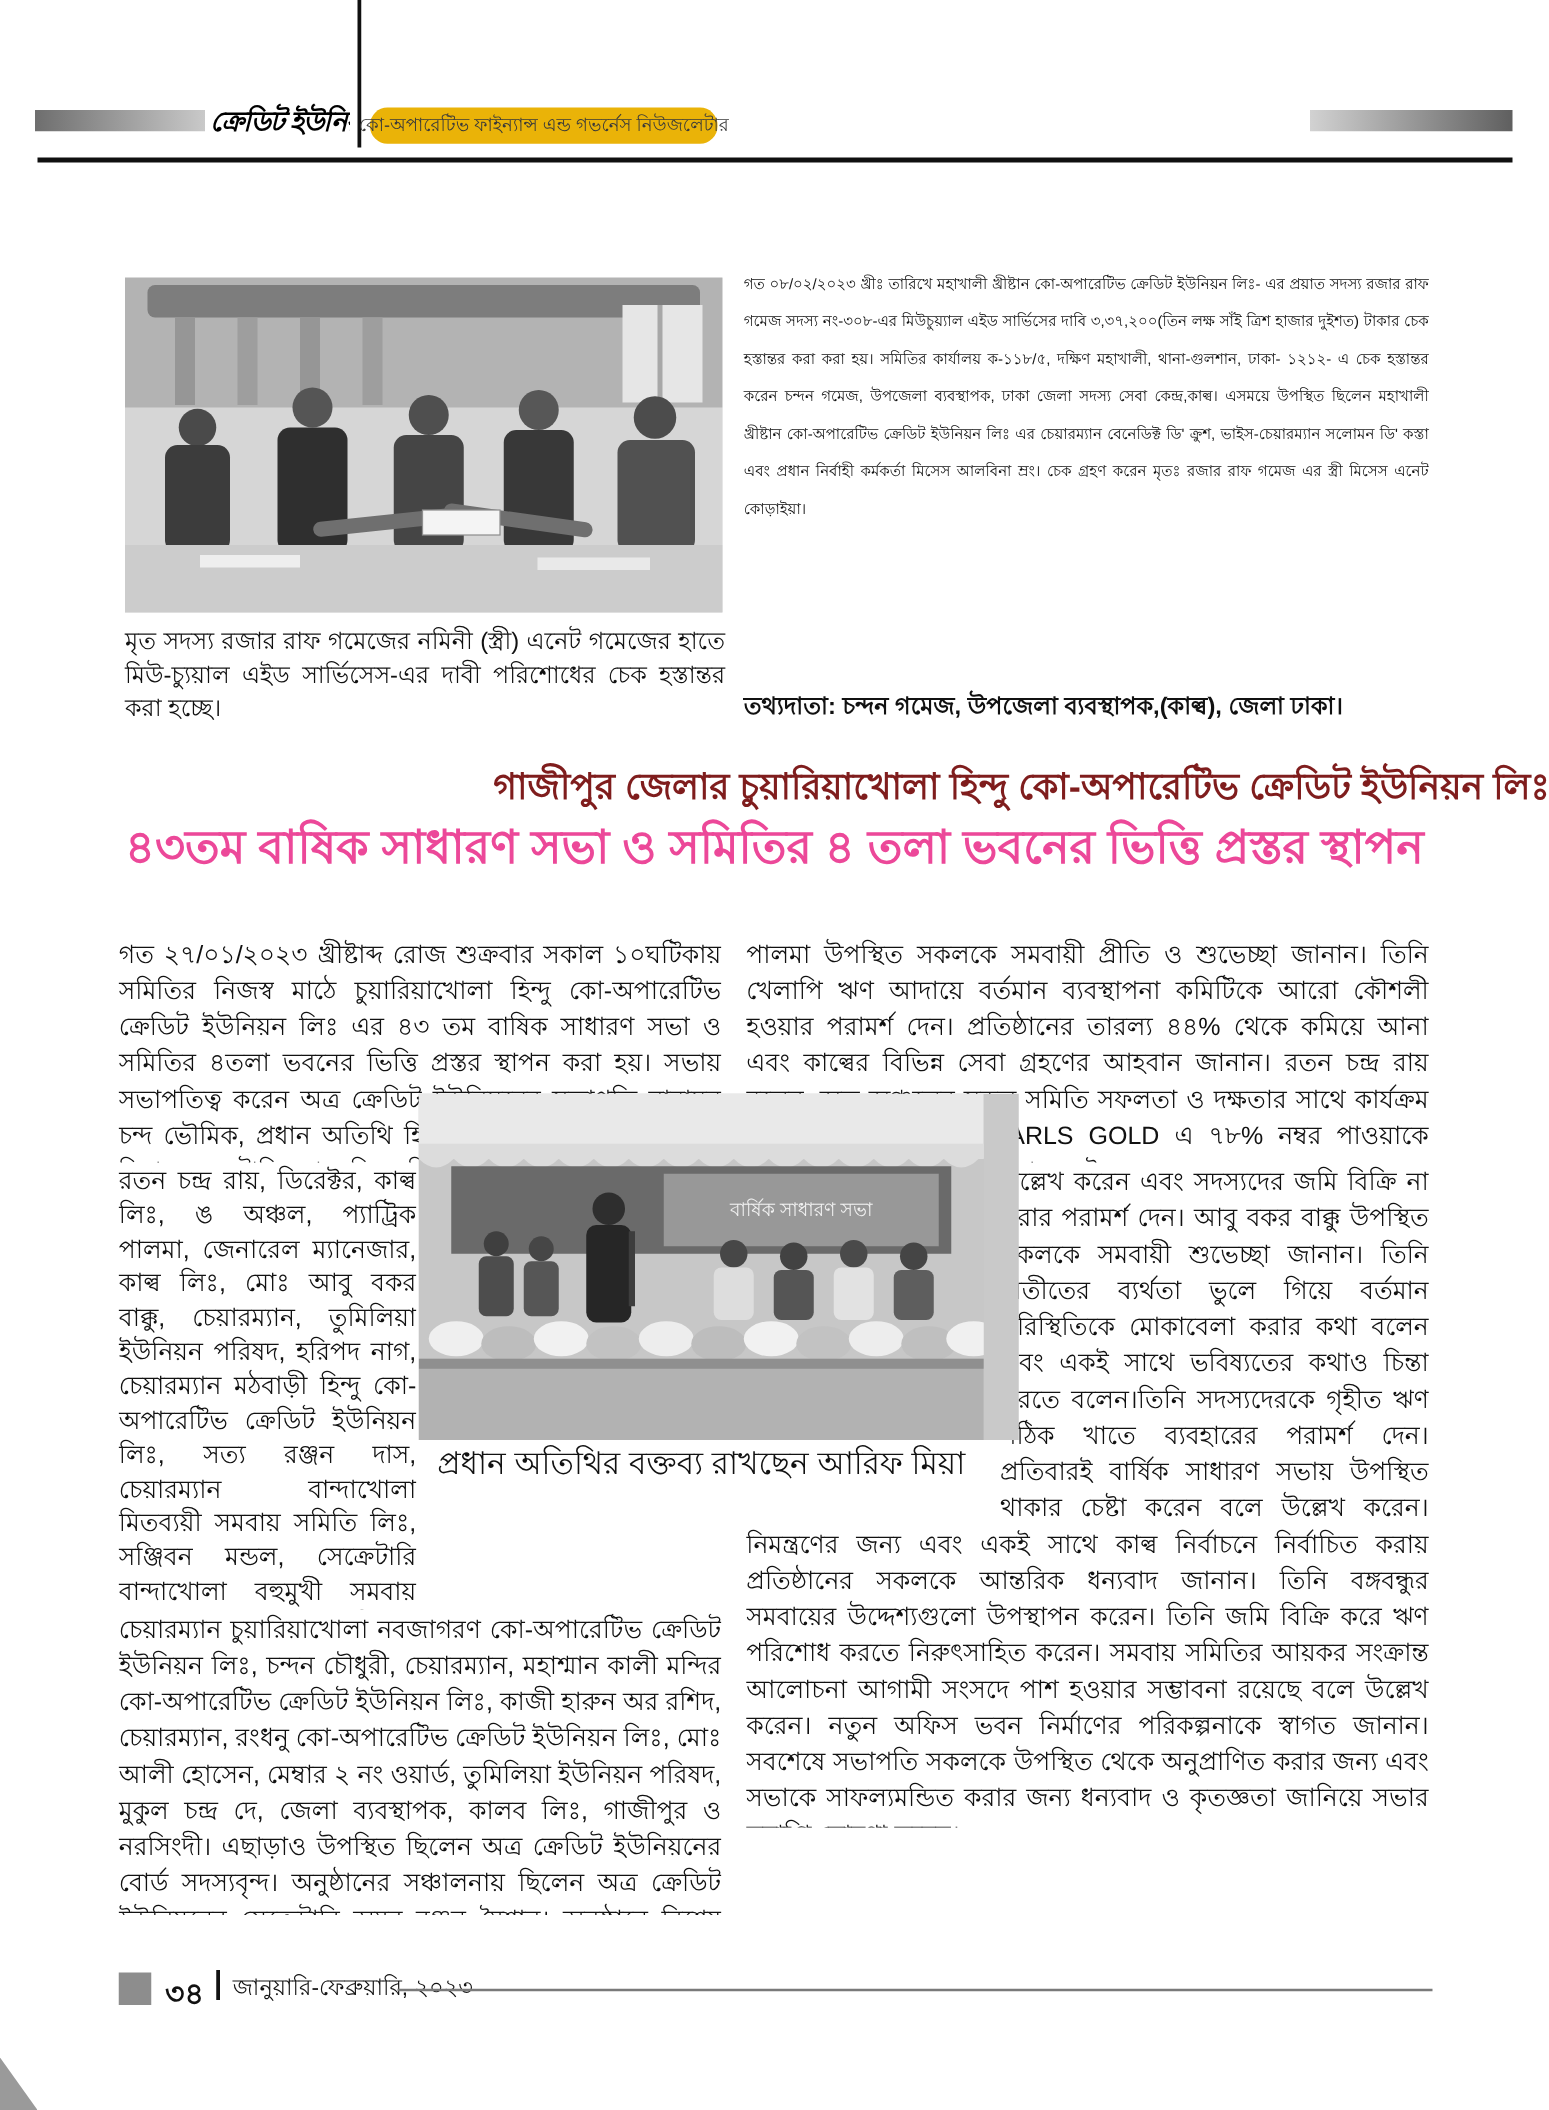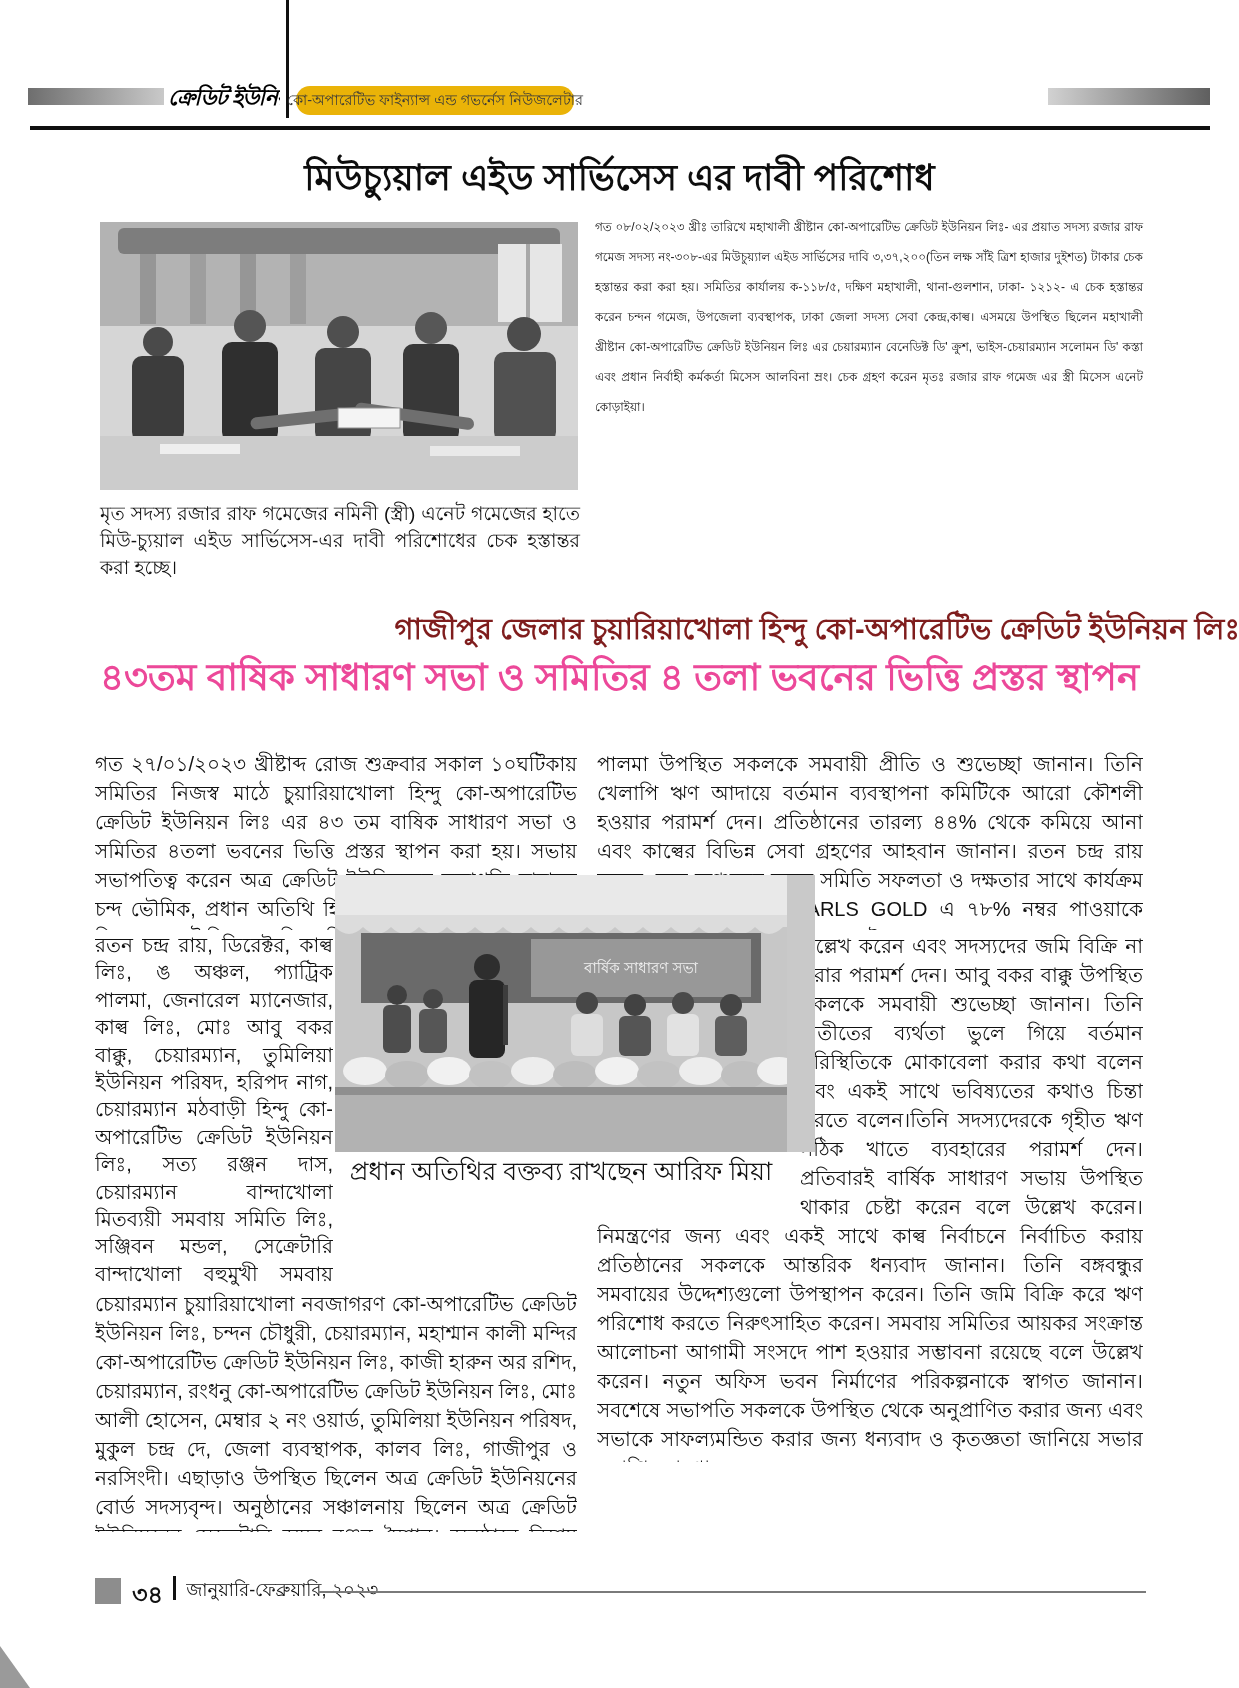--- a/index.html
+++ b/index.html
@@ -62,21 +62,20 @@
 
 <div class="page">
 
   <div class="top-vline"></div>
   <div class="hdr-bar-left"></div>
   <div class="hdr-logo">ক্রেডিট ইউনিয়ন</div>
   <div class="hdr-tagline">কো-অপারেটিভ ফাইন্যান্স এন্ড গভর্নেস নিউজলেটার</div>
   <div class="hdr-bar-right"></div>
   <div class="hdr-rule"></div>
 
-  <div class="a1-title">মিউচ্যুয়াল এইড সার্ভিসেস এর দাবী পরিশোধ</div>
 
   <div class="a1-photo">
     <svg width="478" height="268" viewBox="0 0 478 268" xmlns="http://www.w3.org/2000/svg">
       <rect x="0" y="0" width="478" height="268" fill="#d6d6d6"></rect>
       <rect x="0" y="0" width="478" height="104" fill="#b3b3b3"></rect>
       <rect x="18" y="6" width="442" height="26" rx="6" fill="#7d7d7d"></rect>
       <rect x="40" y="32" width="16" height="70" fill="#969696"></rect>
       <rect x="90" y="32" width="16" height="70" fill="#9e9e9e"></rect>
       <rect x="140" y="32" width="16" height="70" fill="#969696"></rect>
       <rect x="190" y="32" width="16" height="70" fill="#9e9e9e"></rect>
@@ -99,20 +98,21 @@
       <rect x="238" y="186" width="62" height="20" fill="#f4f4f4" stroke="#8f8f8f"></rect>
 
       <rect x="0" y="214" width="478" height="54" fill="#cccccc"></rect>
       <rect x="60" y="222" width="80" height="10" fill="#eeeeee"></rect>
       <rect x="330" y="224" width="90" height="10" fill="#e9e9e9"></rect>
     </svg>
   </div>
   <div class="a1-caption">মৃত সদস্য রজার রাফ গমেজের নমিনী (স্ত্রী) এনেট গমেজের হাতে মিউ-চ্যুয়াল এইড সার্ভিসেস-এর দাবী পরিশোধের চেক হস্তান্তর করা হচ্ছে।</div>
 
   <div class="a1-body">গত ০৮/০২/২০২৩ খ্রীঃ তারিখে মহাখালী খ্রীষ্টান কো-অপারেটিভ ক্রেডিট ইউনিয়ন লিঃ- এর প্রয়াত সদস্য রজার রাফ গমেজ সদস্য নং-৩০৮-এর মিউচুয়্যাল এইড সার্ভিসের দাবি  ৩,৩৭,২০০(তিন লক্ষ সাঁই ত্রিশ হাজার দুইশত) টাকার চেক হস্তান্তর করা করা হয়। সমিতির কার্যালয় ক-১১৮/৫, দক্ষিণ মহাখালী, থানা-গুলশান, ঢাকা- ১২১২- এ চেক হস্তান্তর করেন চন্দন গমেজ, উপজেলা ব্যবস্থাপক, ঢাকা জেলা সদস্য সেবা কেন্দ্র,কাল্ব। এসময়ে উপস্থিত ছিলেন মহাখালী খ্রীষ্টান কো-অপারেটিভ ক্রেডিট ইউনিয়ন লিঃ এর চেয়ারম্যান বেনেডিক্ট ডি' ক্রুশ, ভাইস-চেয়ারম্যান সলোমন ডি' কস্তা এবং প্রধান নির্বাহী কর্মকর্তা মিসেস আলবিনা ম্রং। চেক গ্রহণ করেন মৃতঃ রজার রাফ গমেজ এর স্ত্রী মিসেস এনেট কোড়াইয়া।</div>
+  <div class="a1-source">তথ্যদাতা: চন্দন গমেজ, উপজেলা ব্যবস্থাপক,(কাল্ব), জেলা ঢাকা।</div>
 
   <div class="a2-title1">গাজীপুর জেলার চুয়ারিয়াখোলা হিন্দু কো-অপারেটিভ ক্রেডিট ইউনিয়ন লিঃ এর</div>
   <div class="a2-title2">৪৩তম বাষিক সাধারণ সভা ও সমিতির ৪ তলা ভবনের ভিত্তি প্রস্তর স্থাপন</div>
 
   <div class="a2-txt a2-left-intro">গত ২৭/০১/২০২৩ খ্রীষ্টাব্দ রোজ শুক্রবার সকাল ১০ঘটিকায় সমিতির নিজস্ব মাঠে চুয়ারিয়াখোলা হিন্দু কো-অপারেটিভ ক্রেডিট ইউনিয়ন লিঃ এর ৪৩ তম বাষিক সাধারণ সভা ও সমিতির ৪তলা ভবনের ভিত্তি প্রস্তর স্থাপন করা হয়। সভায় সভাপতিত্ব করেন অত্র ক্রেডিট ইউনিয়নের সভাপতি নারায়ন চন্দ ভৌমিক,  প্রধান অতিথি হিসেবে উপস্থিত ছিলেন আরিফ মিয়া, সেক্রেটারি, কাল্ব লিঃ, বিশেষ অতিথি হিসেবে উপস্থিত ছিলেন</div>
   <div class="a2-txt a2-left-narrow">রতন চন্দ্র রায়, ডিরেক্টর, কাল্ব লিঃ, ঙ অঞ্চল, প্যাট্রিক পালমা, জেনারেল ম্যানেজার, কাল্ব লিঃ, মোঃ আবু বকর বাক্কু, চেয়ারম্যান, তুমিলিয়া ইউনিয়ন পরিষদ, হরিপদ নাগ, চেয়ারম্যান মঠবাড়ী হিন্দু কো-অপারেটিভ ক্রেডিট ইউনিয়ন লিঃ, সত্য রঞ্জন দাস, চেয়ারম্যান বান্দাখোলা মিতব্যয়ী সমবায় সমিতি লিঃ, সঞ্জিবন মন্ডল, সেক্রেটারি বান্দাখোলা বহুমুখী সমবায় সমিতি লিঃ, নিখিল চন্দ্র শীল,</div>
   <div class="a2-txt a2-left-bottom">চেয়ারম্যান চুয়ারিয়াখোলা নবজাগরণ কো-অপারেটিভ ক্রেডিট ইউনিয়ন লিঃ, চন্দন চৌধুরী, চেয়ারম্যান, মহাশ্মান কালী মন্দির কো-অপারেটিভ ক্রেডিট ইউনিয়ন লিঃ, কাজী হারুন অর রশিদ, চেয়ারম্যান, রংধনু কো-অপারেটিভ ক্রেডিট ইউনিয়ন লিঃ, মোঃ আলী হোসেন, মেম্বার ২ নং ওয়ার্ড, তুমিলিয়া ইউনিয়ন পরিষদ, মুকুল চন্দ্র দে, জেলা ব্যবস্থাপক, কালব লিঃ, গাজীপুর ও নরসিংদী। এছাড়াও উপস্থিত ছিলেন অত্র ক্রেডিট ইউনিয়নের বোর্ড সদস্যবৃন্দ। অনুষ্ঠানের সঞ্চালনায় ছিলেন অত্র ক্রেডিট ইউনিয়নের সেক্রেটারি অমর রঞ্জন মৈশান। অনুষ্ঠানে বিশেষ অতিথির বক্তব্যে প্যাট্রিক</div>
 
   <div class="a2-txt a2-right-top">পালমা উপস্থিত সকলকে সমবায়ী প্রীতি ও শুভেচ্ছা জানান। তিনি খেলাপি ঋণ আদায়ে বর্তমান ব্যবস্থাপনা কমিটিকে আরো কৌশলী হওয়ার পরামর্শ দেন। প্রতিষ্ঠানের তারল্য ৪৪% থেকে কমিয়ে আনা এবং কাল্বের বিভিন্ন সেবা গ্রহণের আহবান জানান। রতন চন্দ্র রায় বলেন, অত্র অঞ্চলের সকল সমিতি সফলতা ও দক্ষতার সাথে কার্যক্রম চালিয়ে যাচ্ছে। তিনি PEARLS GOLD এ ৭৮% নম্বর পাওয়াকে সমিতির উল্লেখযোগ্য সফলতা বলেই</div>
   <div class="a2-txt a2-right-narrow">উল্লেখ করেন এবং সদস্যদের জমি বিক্রি না করার পরামর্শ দেন। আবু বকর বাক্কু উপস্থিত সকলকে সমবায়ী শুভেচ্ছা জানান। তিনি অতীতের ব্যর্থতা ভুলে গিয়ে বর্তমান পরিস্থিতিকে মোকাবেলা করার কথা বলেন এবং একই সাথে ভবিষ্যতের কথাও চিন্তা করতে বলেন।তিনি সদস্যদেরকে গৃহীত ঋণ সঠিক খাতে ব্যবহারের পরামর্শ দেন। প্রতিবারই বার্ষিক সাধারণ সভায় উপস্থিত থাকার চেষ্টা করেন বলে উল্লেখ করেন। প্রধান অতিথির বক্তব্যে আরিফ মিয়া, বার্ষিক সাধারণ সভায়</div>

